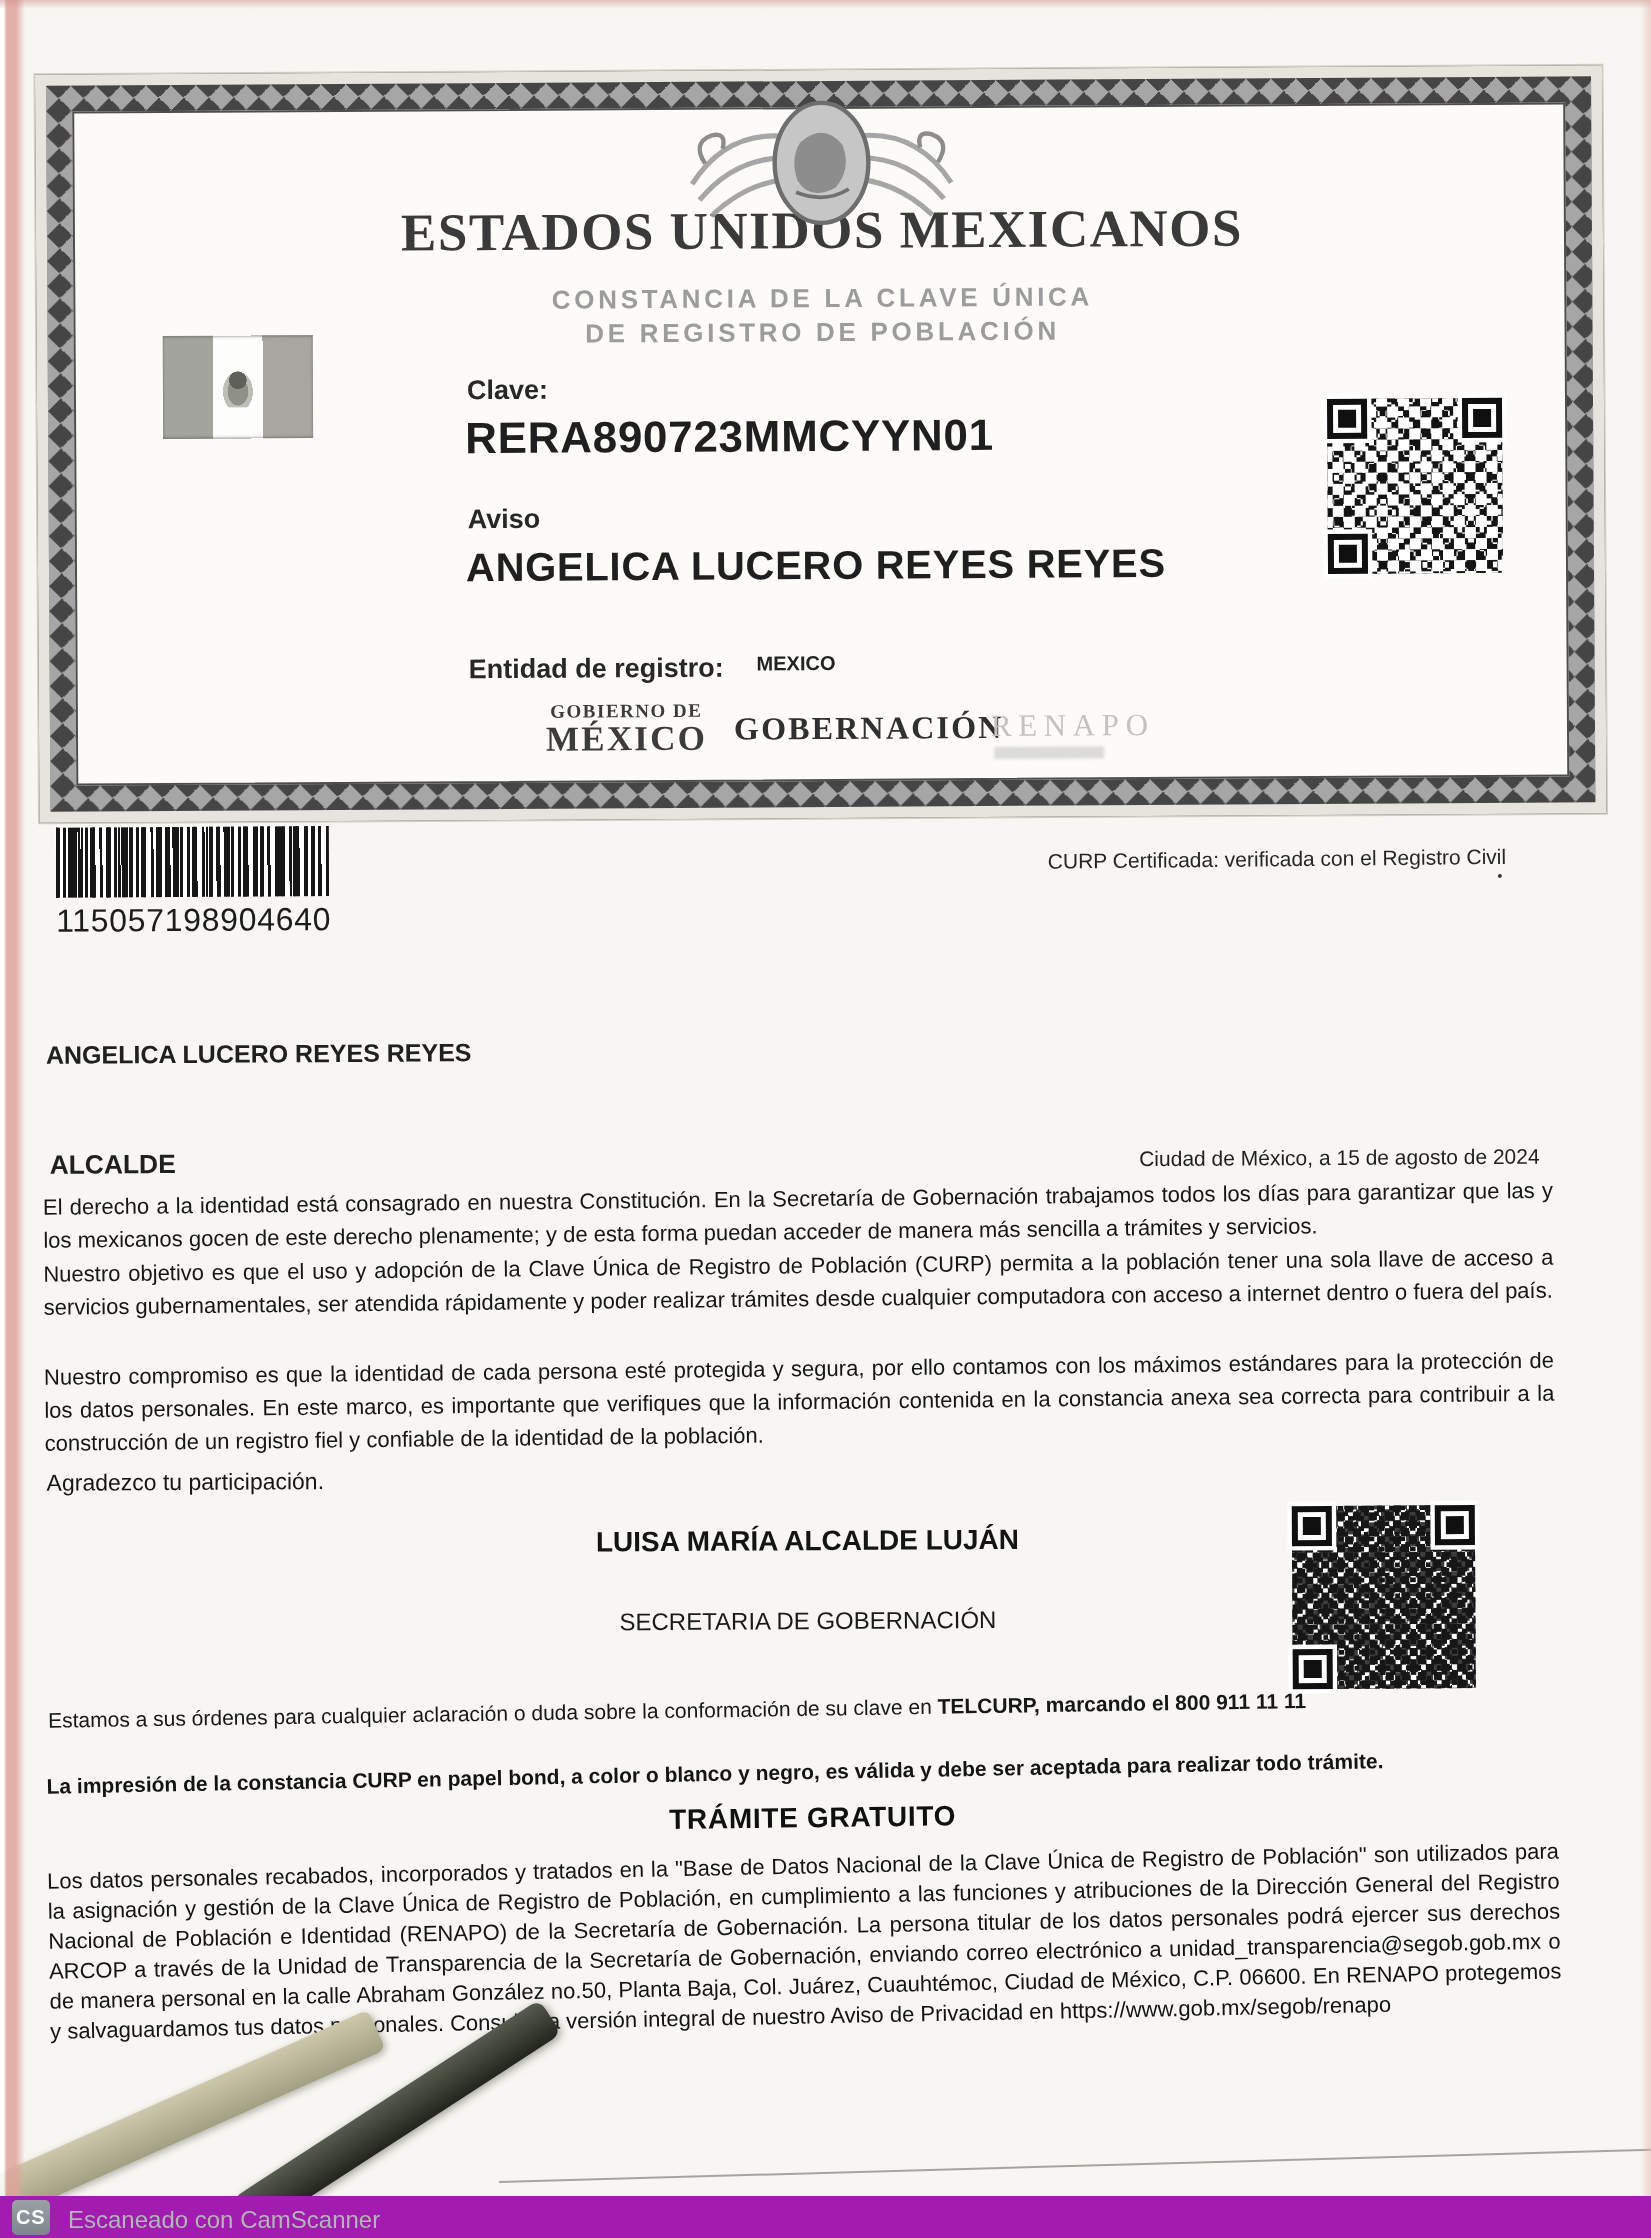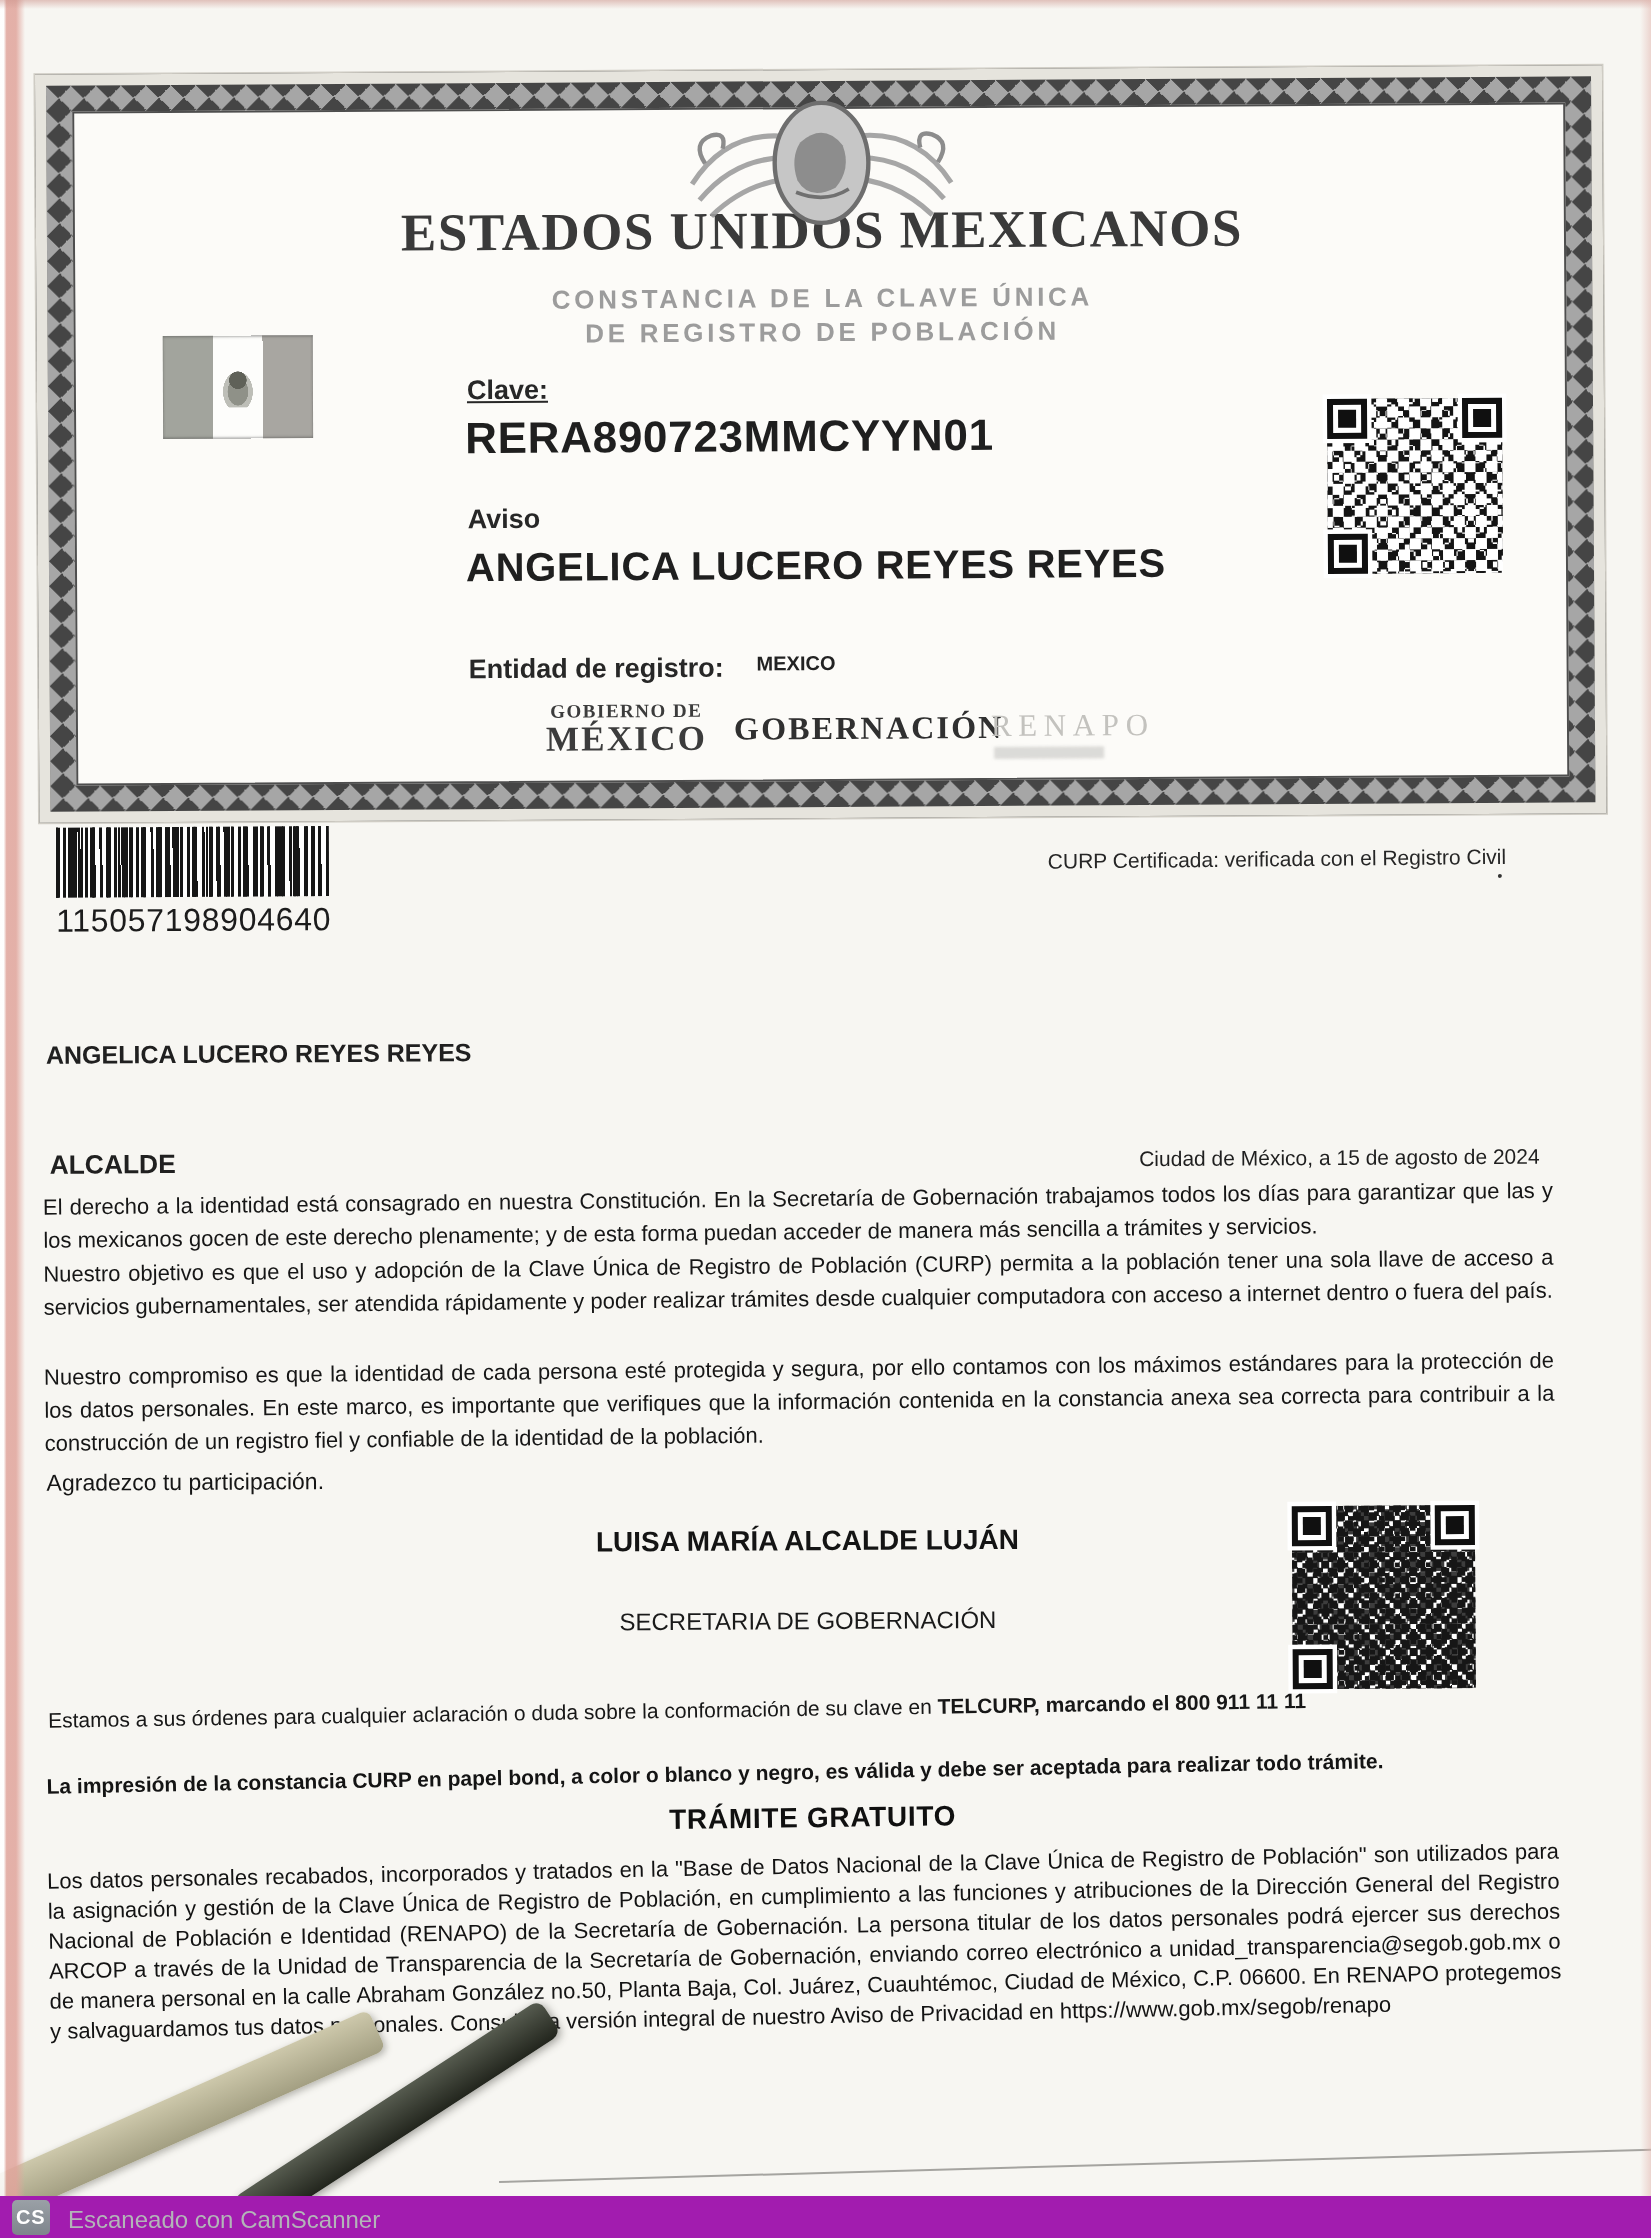--- a/index.html
+++ b/index.html
@@ -45,21 +45,21 @@
     box-shadow:inset 0 1.5px 2.2px rgba(60,60,60,.35), inset 0 -1.5px 2.2px rgba(60,60,60,.35);
   }
   .flag-eagle { position:absolute; left:50%; top:50%; width:38px; height:41px; transform:translate(-50%,-52%);
     background:
       radial-gradient(circle at 50% 34%, #5f6158 0 26%, rgba(0,0,0,0) 27%),
       radial-gradient(ellipse at 50% 62%, #8f9188 0 38%, #bdbeb7 39% 55%, rgba(0,0,0,0) 56%);
   }
 
   .f-label { position:absolute; font-size:27px; font-weight:bold; color:#272727; }
   .f-big   { position:absolute; font-weight:bold; color:#1f1f1f; letter-spacing:0.7px; }
-  .clave-label  { left:470px; top:373px;text-decoration:underline; }
+  .clave-label  { left:470px; top:373px; }
   .clave-value  { left:468px; top:411px; font-size:44px; }
   .nombre-label { left:470px; top:502px; }
   .nombre-value { left:468px; top:543px; font-size:40px; }
   .entidad-label{ left:470px; top:652px; }
   .entidad-value{ left:758px; top:652px; font-size:20px; font-weight:bold; position:absolute; color:#222; }
 
   
   .logo-gob { position:absolute; left:544px; top:699px; width:167px; text-align:center;
     font-family:"Liberation Serif", serif; font-weight:bold; color:#3c3c3c; }
   .logo-gob .l1 { font-size:19px; letter-spacing:1.5px; }

